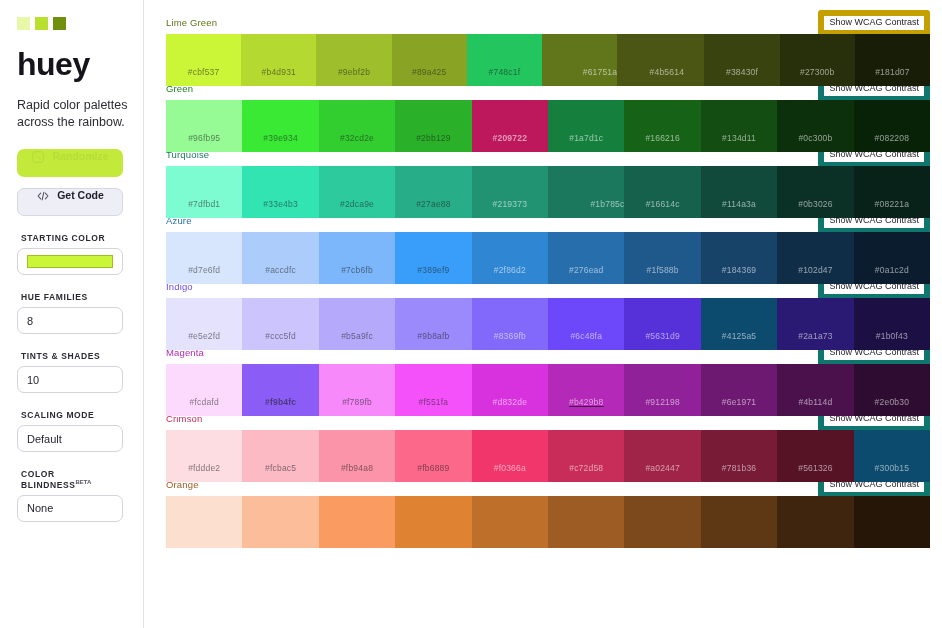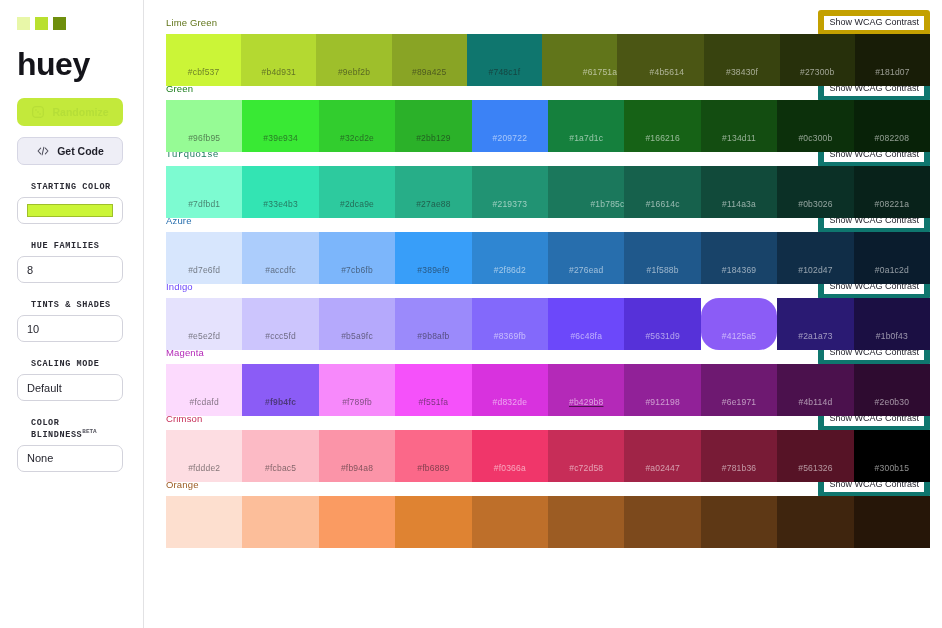--- a/index.html
+++ b/index.html
@@ -49,21 +49,21 @@
     color: #2c2c34;
     margin: 17px 0 0 1px;
     width: 112px;
   }
 
   .btn {
     width: 106px;
     height: 28px;
     border-radius: 7px;
     display: flex;
-    align-items: center;
+    align-items: flex-start;
     justify-content: center;
     gap: 7px;
     font-size: 10.5px;
     font-weight: 700;
     cursor: pointer;
     border: 1px solid transparent;
     margin-left: 1px;
   }
   .btn-randomize {
     background: #c3e93b;
@@ -76,23 +76,22 @@
     color: #1d1d27;
     margin-top: 11px;
   }
   .btn .bicon { width: 14px; height: 14px; opacity: .8; display:block; }
 
   .field-label {
     font-size: 8.5px;
     font-weight: 700;
     letter-spacing: 0.6px;
     color: #2a2a33;
-    margin: 17px 0 5px 15px;
+    margin: 17px 0 5px 5px;
     text-transform: uppercase;
-    font-family: Liberation Mono, monospace;
   }
   .field-label .beta {
     font-size: 6px;
     vertical-align: super;
     letter-spacing: 0;
     color: #55555f;
   }
   .input-box {
     width: 106px;
     height: 27px;
@@ -179,20 +178,21 @@
 
   <aside class="sidebar">
 
     <div class="logo-dots">
       <span class="dot d1"></span>
       <span class="dot d2"></span>
       <span class="dot d3"></span>
     </div>
 
     <div class="wordmark">huey</div>
+    <div class="tagline">Rapid color palettes across the rainbow.</div>
 
     <div class="btn btn-randomize">
       <span class="bicon">
         <svg width="14" height="14" viewBox="0 0 24 24" fill="none" stroke="#b0d835" stroke-width="1.7">
           <rect x="3" y="3" width="18" height="18" rx="4"></rect>
           <circle cx="8.5" cy="8.5" r="1.3" fill="#b0d835" stroke="none"></circle>
           <circle cx="15.5" cy="15.5" r="1.3" fill="#b0d835" stroke="none"></circle>
           <circle cx="12" cy="12" r="1.3" fill="#b0d835" stroke="none"></circle>
         </svg>
       </span>
@@ -243,21 +243,21 @@
           </div>
           <div class="swatch" style="background: rgb(180, 217, 49);">
             <span class="hex hex-dark">#b4d931</span>
           </div>
           <div class="swatch" style="background: rgb(158, 191, 43);">
             <span class="hex hex-dark">#9ebf2b</span>
           </div>
           <div class="swatch" style="background: rgb(137, 164, 37);">
             <span class="hex hex-dark">#89a425</span>
           </div>
-          <div class="swatch" style="background: #0f766e;">
+          <div class="swatch" style="background: #22c55e;">
             <span class="hex hex-dark">#748c1f</span>
           </div>
           <div class="swatch" style="background: rgb(97, 117, 26); justify-content: flex-end;">
             <span class="hex hex-light">#61751a</span>
           </div>
           <div class="swatch" style="background: rgb(75, 86, 20); padding-left: 12px;">
             <span class="hex hex-light">#4b5614</span>
           </div>
           <div class="swatch" style="background: rgb(56, 67, 15);">
             <span class="hex hex-light">#38430f</span>
@@ -281,21 +281,21 @@
           </div>
           <div class="swatch" style="background: rgb(57, 233, 52);">
             <span class="hex hex-dark">#39e934</span>
           </div>
           <div class="swatch" style="background: rgb(50, 205, 46);">
             <span class="hex hex-dark">#32cd2e</span>
           </div>
           <div class="swatch" style="background: rgb(43, 177, 41);">
             <span class="hex hex-dark">#2bb129</span>
           </div>
-          <div class="swatch" style="background: #3b82f6;">
+          <div class="swatch" style="background: #be185d; font-weight: bold;">
             <span class="hex hex-light">#209722</span>
           </div>
           <div class="swatch" style="background: #15803d;">
             <span class="hex hex-light">#1a7d1c</span>
           </div>
           <div class="swatch" style="background: rgb(22, 98, 22);">
             <span class="hex hex-light">#166216</span>
           </div>
           <div class="swatch" style="background: rgb(19, 77, 17);">
             <span class="hex hex-light">#134d11</span>
@@ -303,21 +303,21 @@
           <div class="swatch" style="background: rgb(12, 48, 11);">
             <span class="hex hex-light">#0c300b</span>
           </div>
           <div class="swatch" style="background: rgb(8, 34, 8);">
             <span class="hex hex-light">#082208</span>
           </div>
         </div>
       </div>
       <div class="palette">
         <div class="palette-head">
-          <span class="palette-name" style="color: rgb(27, 120, 92); font-family: Liberation Mono, monospace;">Turquoise</span>
+          <span class="palette-name" style="color: rgb(27, 120, 92);">Turquoise</span>
           <button class="wcag-btn">Show WCAG Contrast</button>
         </div>
         <div class="swatch-row">
           <div class="swatch" style="background: rgb(125, 251, 209);">
             <span class="hex hex-dark">#7dfbd1</span>
           </div>
           <div class="swatch" style="background: rgb(51, 228, 179);">
             <span class="hex hex-dark">#33e4b3</span>
           </div>
           <div class="swatch" style="background: rgb(45, 202, 158);">
@@ -404,21 +404,21 @@
           </div>
           <div class="swatch" style="background: rgb(131, 105, 251);">
             <span class="hex hex-light">#8369fb</span>
           </div>
           <div class="swatch" style="background: rgb(108, 72, 250);">
             <span class="hex hex-light">#6c48fa</span>
           </div>
           <div class="swatch" style="background: rgb(86, 49, 217);">
             <span class="hex hex-light">#5631d9</span>
           </div>
-          <div class="swatch" style="background: #8b5cf6; border-radius: 18px;">
+          <div class="swatch" style="background: #0c4a6e;">
             <span class="hex hex-light">#4125a5</span>
           </div>
           <div class="swatch" style="background: rgb(42, 26, 115);">
             <span class="hex hex-light">#2a1a73</span>
           </div>
           <div class="swatch" style="background: rgb(27, 15, 67);">
             <span class="hex hex-light">#1b0f43</span>
           </div>
         </div>
       </div>
@@ -486,21 +486,21 @@
           </div>
           <div class="swatch" style="background: rgb(160, 36, 71);">
             <span class="hex hex-light">#a02447</span>
           </div>
           <div class="swatch" style="background: rgb(120, 27, 54);">
             <span class="hex hex-light">#781b36</span>
           </div>
           <div class="swatch" style="background: rgb(86, 19, 38);">
             <span class="hex hex-light">#561326</span>
           </div>
-          <div class="swatch" style="background: #000000;">
+          <div class="swatch" style="background: #0c4a6e;">
             <span class="hex hex-light">#300b15</span>
           </div>
         </div>
       </div>
       <div class="palette">
         <div class="palette-head">
           <span class="palette-name" style="color: rgb(156, 92, 35);">Orange</span>
           <button class="wcag-btn">Show WCAG Contrast</button>
         </div>
         <div class="swatch-row">

